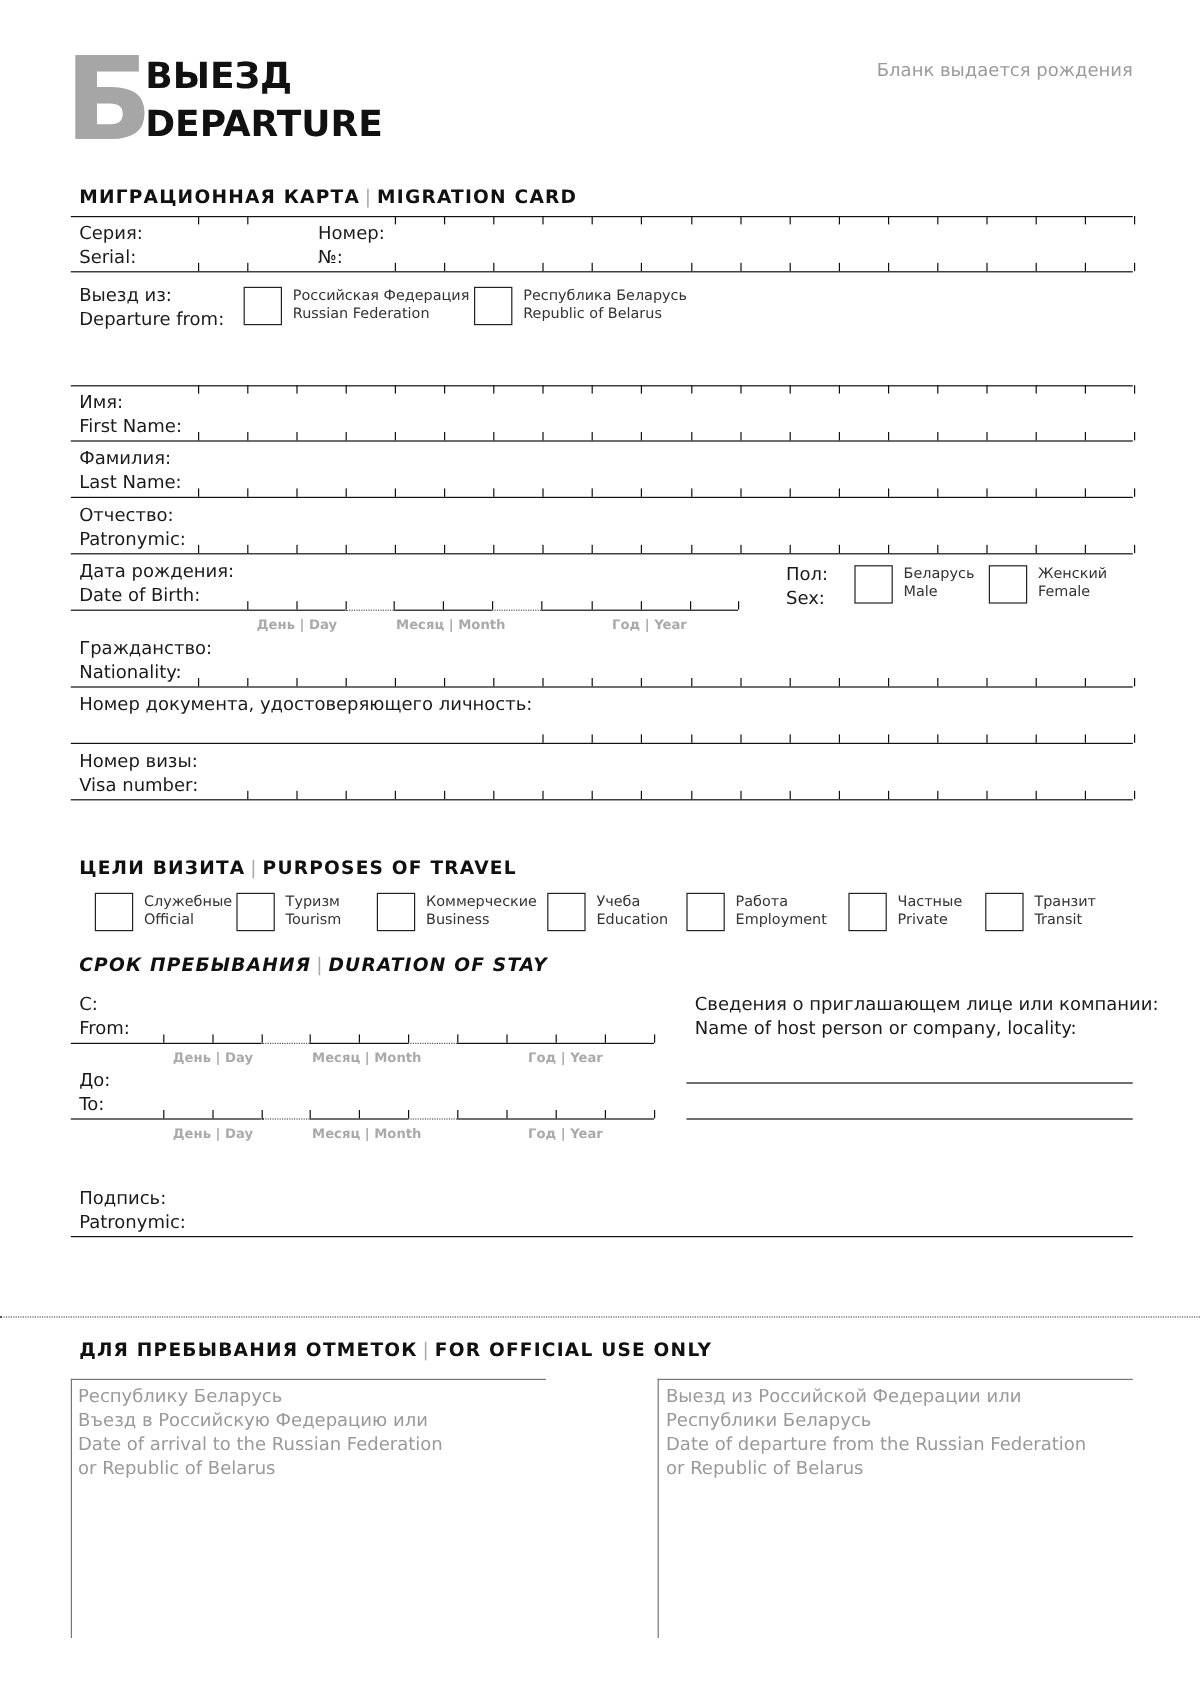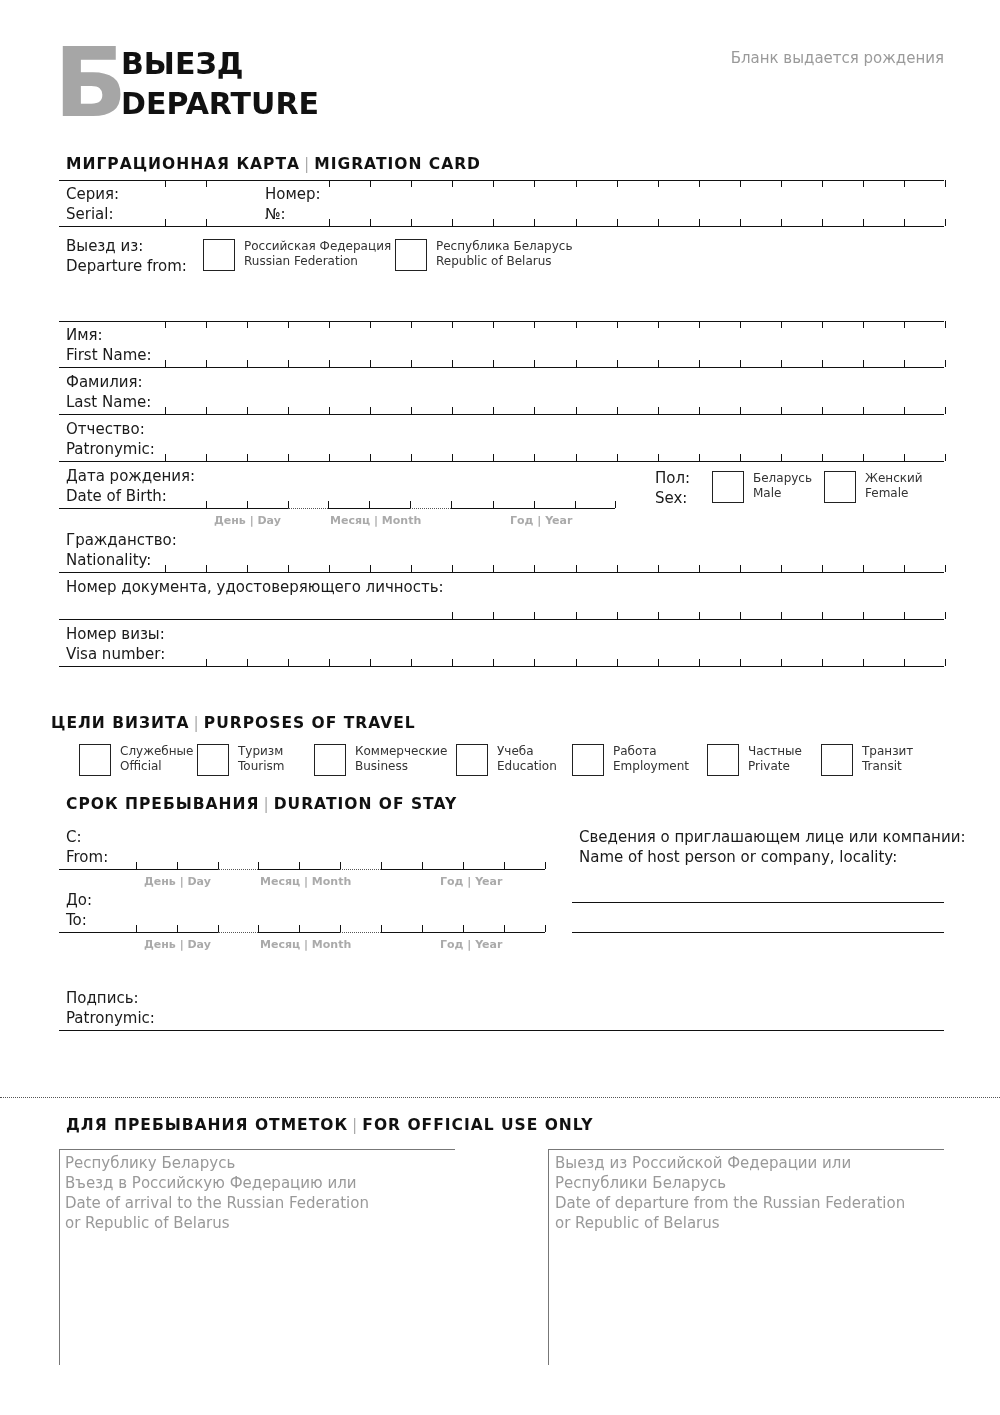--- a/index.html
+++ b/index.html
@@ -321,21 +321,21 @@
     <div class="tick" style="left: 328px; top: 501px;"></div>
     <div class="tick" style="left: 369px; top: 501px;"></div>
     <div class="tick" style="left: 410px; top: 501px;"></div>
     <div class="tick" style="left: 451px; top: 501px;"></div>
     <div class="tick" style="left: 493px; top: 501px;"></div>
     <div class="tick" style="left: 534px; top: 501px;"></div>
     <div class="tick" style="left: 575px; top: 501px;"></div>
     <div class="tick" style="left: 615px; top: 501px;"></div>
   </div>
 
-<div class="abs section-h" style="left:51px; top:714px;text-align:right;">
+<div class="abs section-h" style="left:66px; top:714px;text-align:right;">
   <span>ЦЕЛИ ВИЗИТА</span><span class="sep">|</span><span>PURPOSES OF TRAVEL</span>
 </div>
 
 <div class="box" style="left:79px; top:744px;"></div>
 <div class="abs small" style="left:120px; top:744px;">
     <div>Служебные</div>
     <div>Official</div>
   </div>
 
 <div class="box" style="left:197px; top:744px;"></div>
@@ -367,21 +367,21 @@
     <div>Частные</div>
     <div>Private</div>
   </div>
 
 <div class="box" style="left:821px; top:744px;"></div>
 <div class="abs small" style="left:862px; top:744px;">
     <div>Транзит</div>
     <div>Transit</div>
   </div>
 
-<div class="abs section-h" style="left:66px; top:795px;">
+<div class="abs section-h" style="left:66px; top:795px;font-style:italic;">
   <span>СРОК ПРЕБЫВАНИЯ</span><span class="sep">|</span><span>DURATION OF STAY</span>
 </div>
 
 <div>
   <div class="abs lbl" style="left:66px; top:827px;">
     <div>С:</div>
     <div>From:</div>
   </div>
   <div class="hline" style="left:59px; top:869px; width:159px;"></div>
   <div class="dotted" style="left:218px; top:869px; width:40px;"></div>

